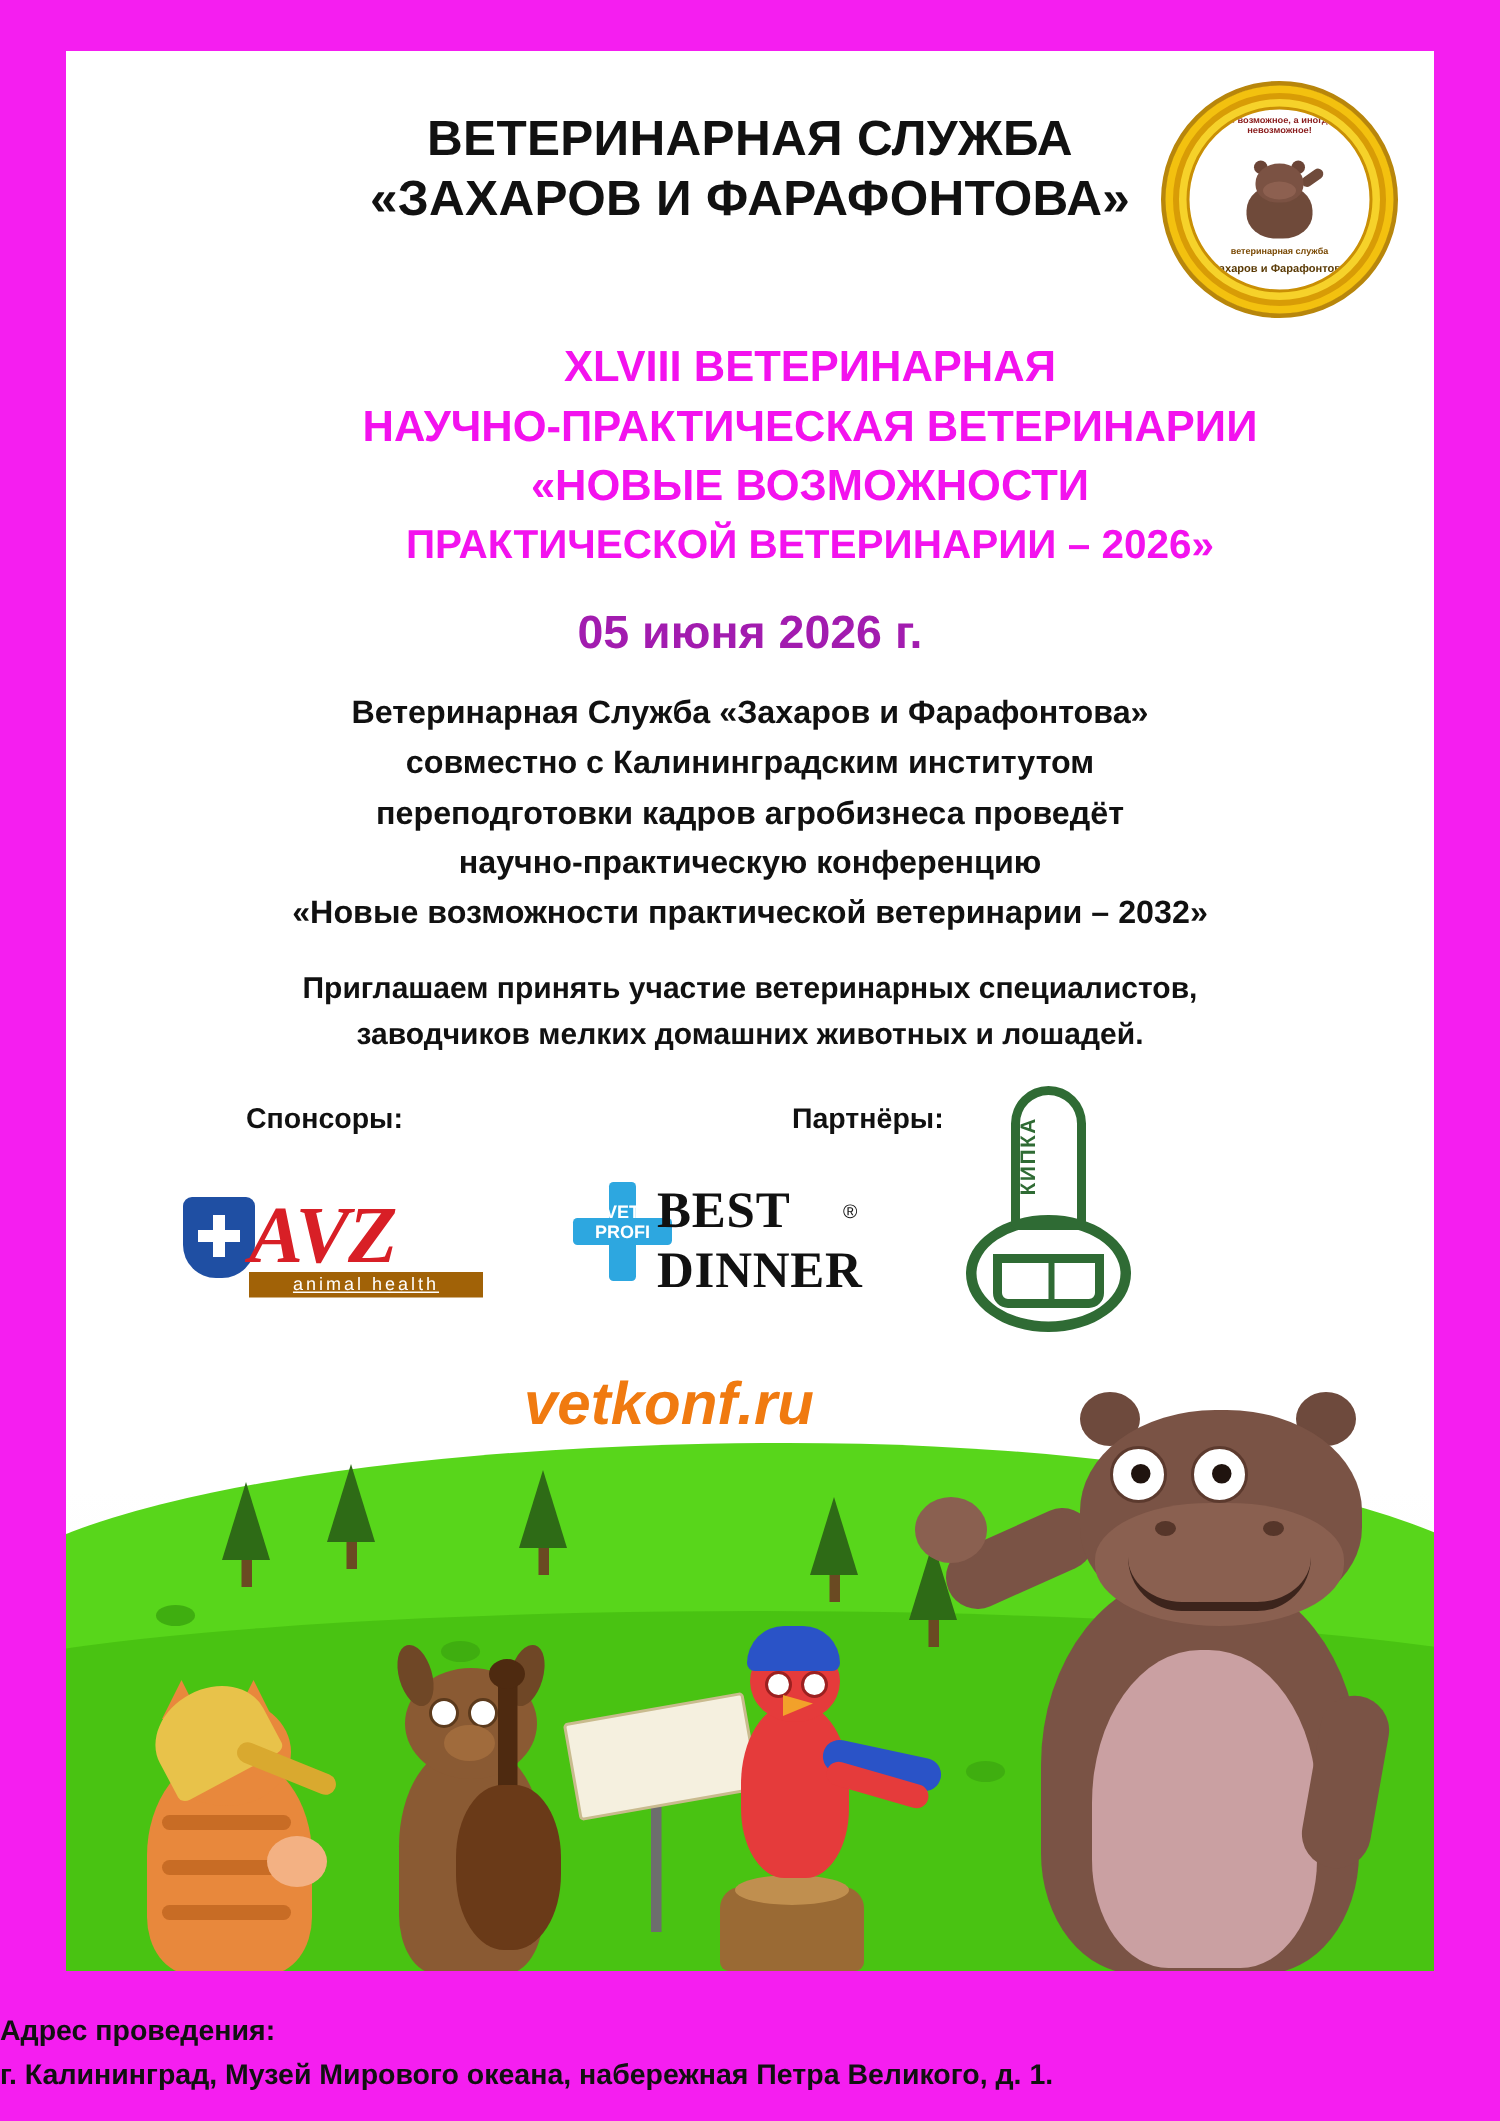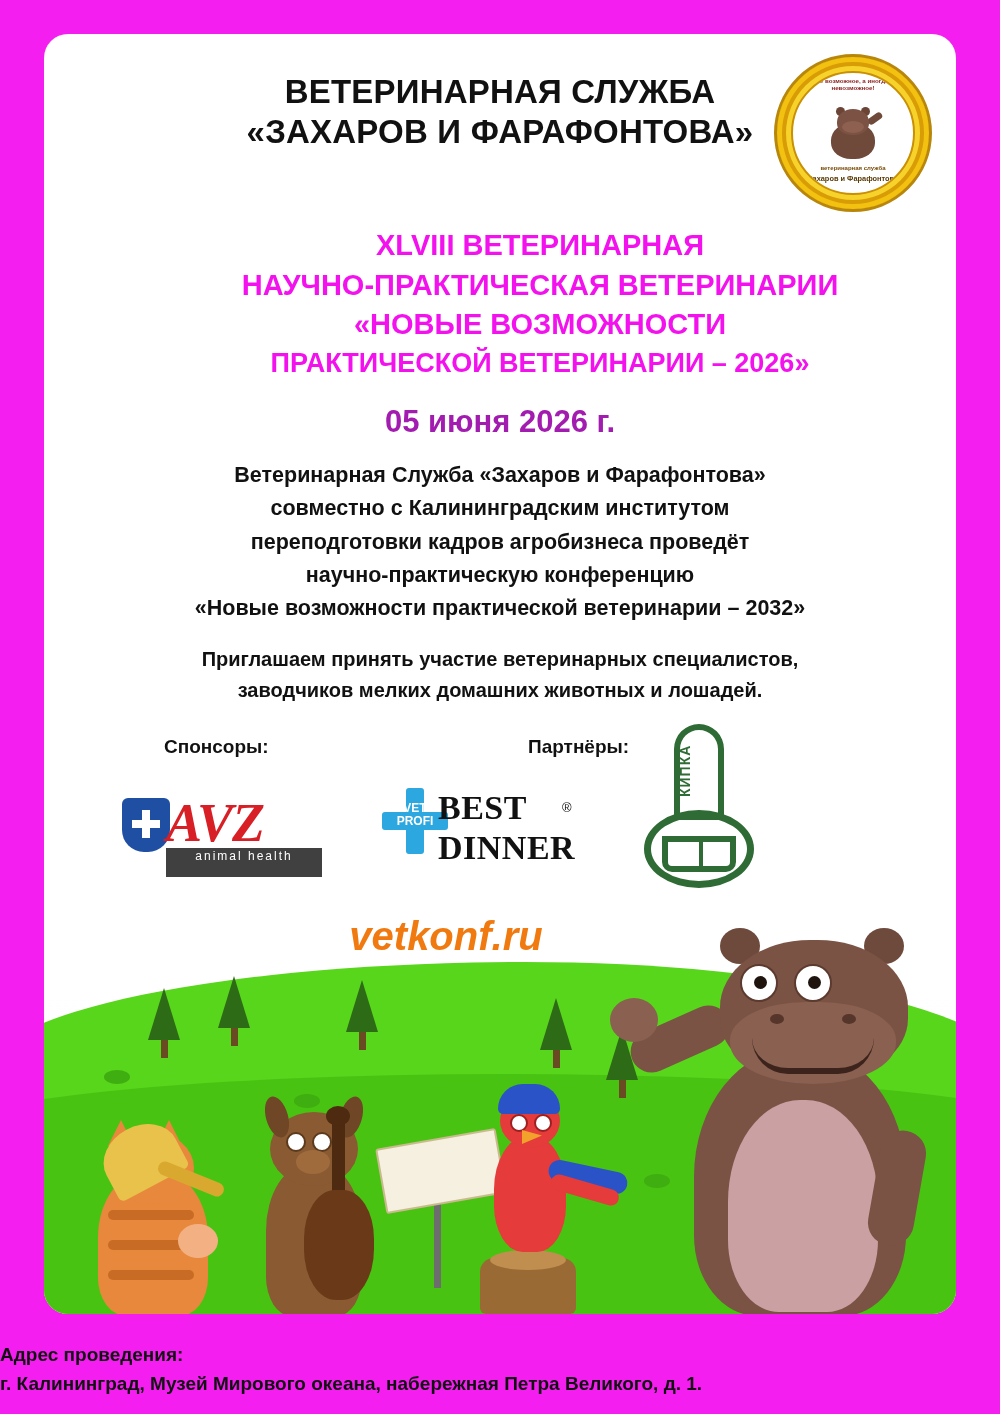--- a/index.html
+++ b/index.html
@@ -24,21 +24,20 @@
 
   
   .sheet {
     position: absolute;
     left: 44px;
     top: 34px;
     width: 912px;
     height: 1280px;
     background: #ffffff;
     overflow: hidden;
-    border-radius: 24px;
   }
 
   
   .header {
     position: absolute;
     left: 0;
     top: 38px;
     width: 912px;
     text-align: center;
   }
@@ -273,27 +272,28 @@
     font-weight: bold;
     font-size: 54px;
     color: #d81f26;
     letter-spacing: -1px;
   }
   .avz-sub {
     position: absolute;
     left: 44px;
     top: 54px;
     width: 156px;
-    height: 29px;
-    background: #404040;
+    height: 17px;
+    background: #a16207;
     color: #ffffff;
     font-size: 12px;
     letter-spacing: 2px;
     text-align: center;
     line-height: 17px;
+    text-decoration: underline;
   }
 
   
   .logo-bestdinner {
     position: absolute;
     left: 316px;
     top: 748px;
     width: 230px;
     height: 88px;
   }

